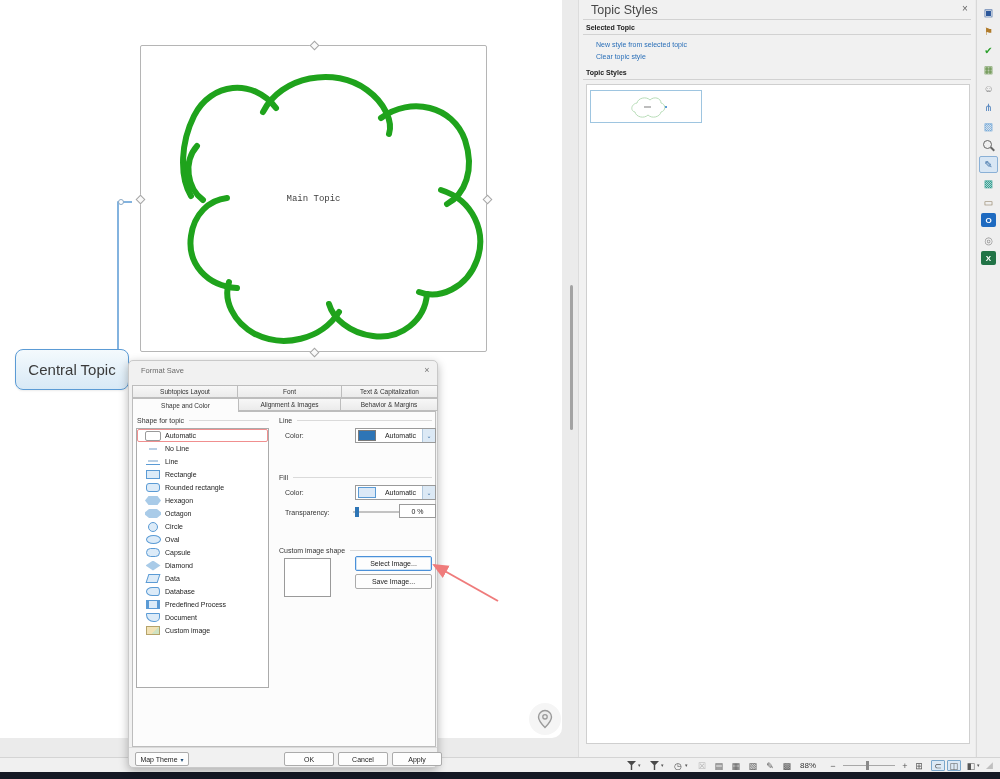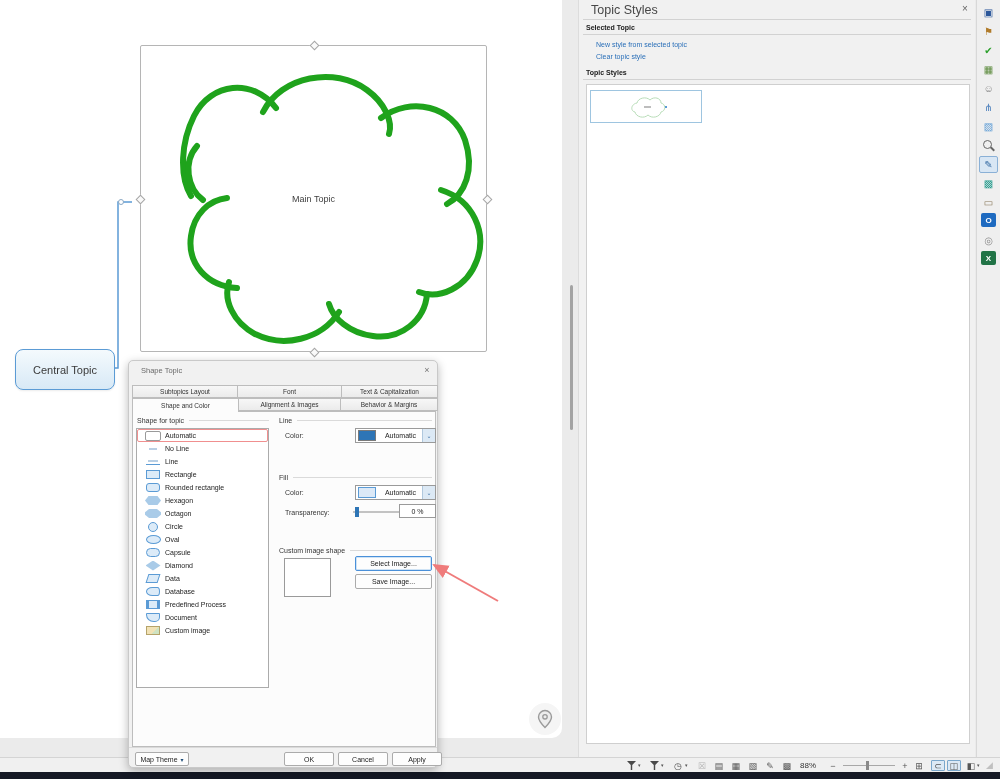--- a/index.html
+++ b/index.html
@@ -3,26 +3,26 @@
 <meta charset="utf-8">
 <style>
   * { margin:0; padding:0; box-sizing:border-box; }
   html,body { width:1000px; height:779px; }
   body { font-family:"Liberation Sans", sans-serif; background:#ebebeb; overflow:hidden; }
   .app { position:relative; width:1000px; height:779px; background:#ebebeb; }
   .abs { position:absolute; }
 
   
   .canvas { left:0; top:0; width:562px; height:738px; background:#ffffff; border-bottom-right-radius:10px; }
-  .selection-box { left:140px; top:45px; width:347px; height:307px; background:#fff; border:1px solid #b5b5b5; border-radius:2px; }
+  .selection-box { left:140px; top:45px; width:347px; height:307px; background:#fff; border:1px solid #b5b5b5; border-radius:2px;font-family:Liberation Mono, monospace; }
   .main-topic-label { left:0; top:148px; width:100%; text-align:center; font-size:9px; color:#3f3f3f; }
   .handle { width:7px; height:7px; transform:rotate(45deg); background:#fafafa; border:1px solid #a6a6a6; position:absolute; }
-  .central-topic { left:15px; top:349px; width:100px; height:41px; border:1.5px solid #5b9bd5; border-radius:8px;
+  .central-topic { left:15px; top:349px; width:114px; height:41px; border:1.5px solid #5b9bd5; border-radius:8px;
       background:linear-gradient(#f4fafd,#d8e9f6); display:flex; align-items:center; justify-content:center;
-      font-size:11px; color:#3a3a3a; box-shadow:0 1px 2px rgba(0,0,0,0.08); }
+      font-size:15px; color:#3a3a3a; box-shadow:0 1px 2px rgba(0,0,0,0.08); }
   .pin-wrap { left:529px; top:703px; width:32px; height:32px; display:flex; align-items:center; justify-content:center;
       background:#f5f5f5; border-radius:16px; }
 
   
   .v-scrollbar { left:570px; top:285px; width:3px; height:145px; background:#a3a3a3; border-radius:2px; }
 
   
   .panel { left:578px; top:0; width:397px; height:757px; background:#f1f1f1; border-left:1px solid #dcdcdc; }
   .panel-title { left:12px; top:3px; font-size:12.5px; color:#474747; }
   .panel-close { left:380px; top:3px; font-size:10px; color:#666; cursor:default; width:12px; text-align:center; }
@@ -234,21 +234,21 @@
     <span class="sb-icon" style="left:912px;" data-name="fit-map-icon">⊞</span>
     <span class="sb-icon sb-box" style="left:931px;" data-name="snap-align-icon">⊂</span>
     <span class="sb-icon sb-box" style="left:947px;" data-name="topic-card-icon">◫</span>
     <span class="sb-icon" style="left:964px;" data-name="contrast-mode-icon">◧</span>
     <span class="sb-chev" style="left:977px;" data-name="contrast-dropdown-icon">▾</span>
     <span class="grip" style="left:986px;" data-name="resize-grip">◢</span>
   </div>
   <div class="abs taskbar-edge" data-name="taskbar-edge"></div>
 
   <div class="abs dialog" data-name="format-topic-dialog">
-    <div class="abs dlg-title" data-name="dialog-title">Shape Topic</div>
+    <div class="abs dlg-title" data-name="dialog-title">Format Save</div>
     <div class="abs dlg-close" data-name="dialog-close-icon">×</div>
 
     <div class="tab" style="left:3px;  top:24px; width:106px;" data-name="tab-subtopics-layout">Subtopics Layout</div>
     <div class="tab" style="left:108px; top:24px; width:105px;" data-name="tab-font">Font</div>
     <div class="tab" style="left:212px; top:24px; width:97px;" data-name="tab-text-capitalization">Text &amp; Capitalization</div>
     <div class="tab active" style="left:3px;  top:37px; width:107px;" data-name="tab-shape-and-color">Shape and Color</div>
     <div class="tab" style="left:109px; top:37px; width:103px;" data-name="tab-alignment-images">Alignment &amp; Images</div>
     <div class="tab" style="left:211px; top:37px; width:98px;" data-name="tab-behavior-margins">Behavior &amp; Margins</div>
 
     <div class="abs page" data-name="tab-page"></div>

